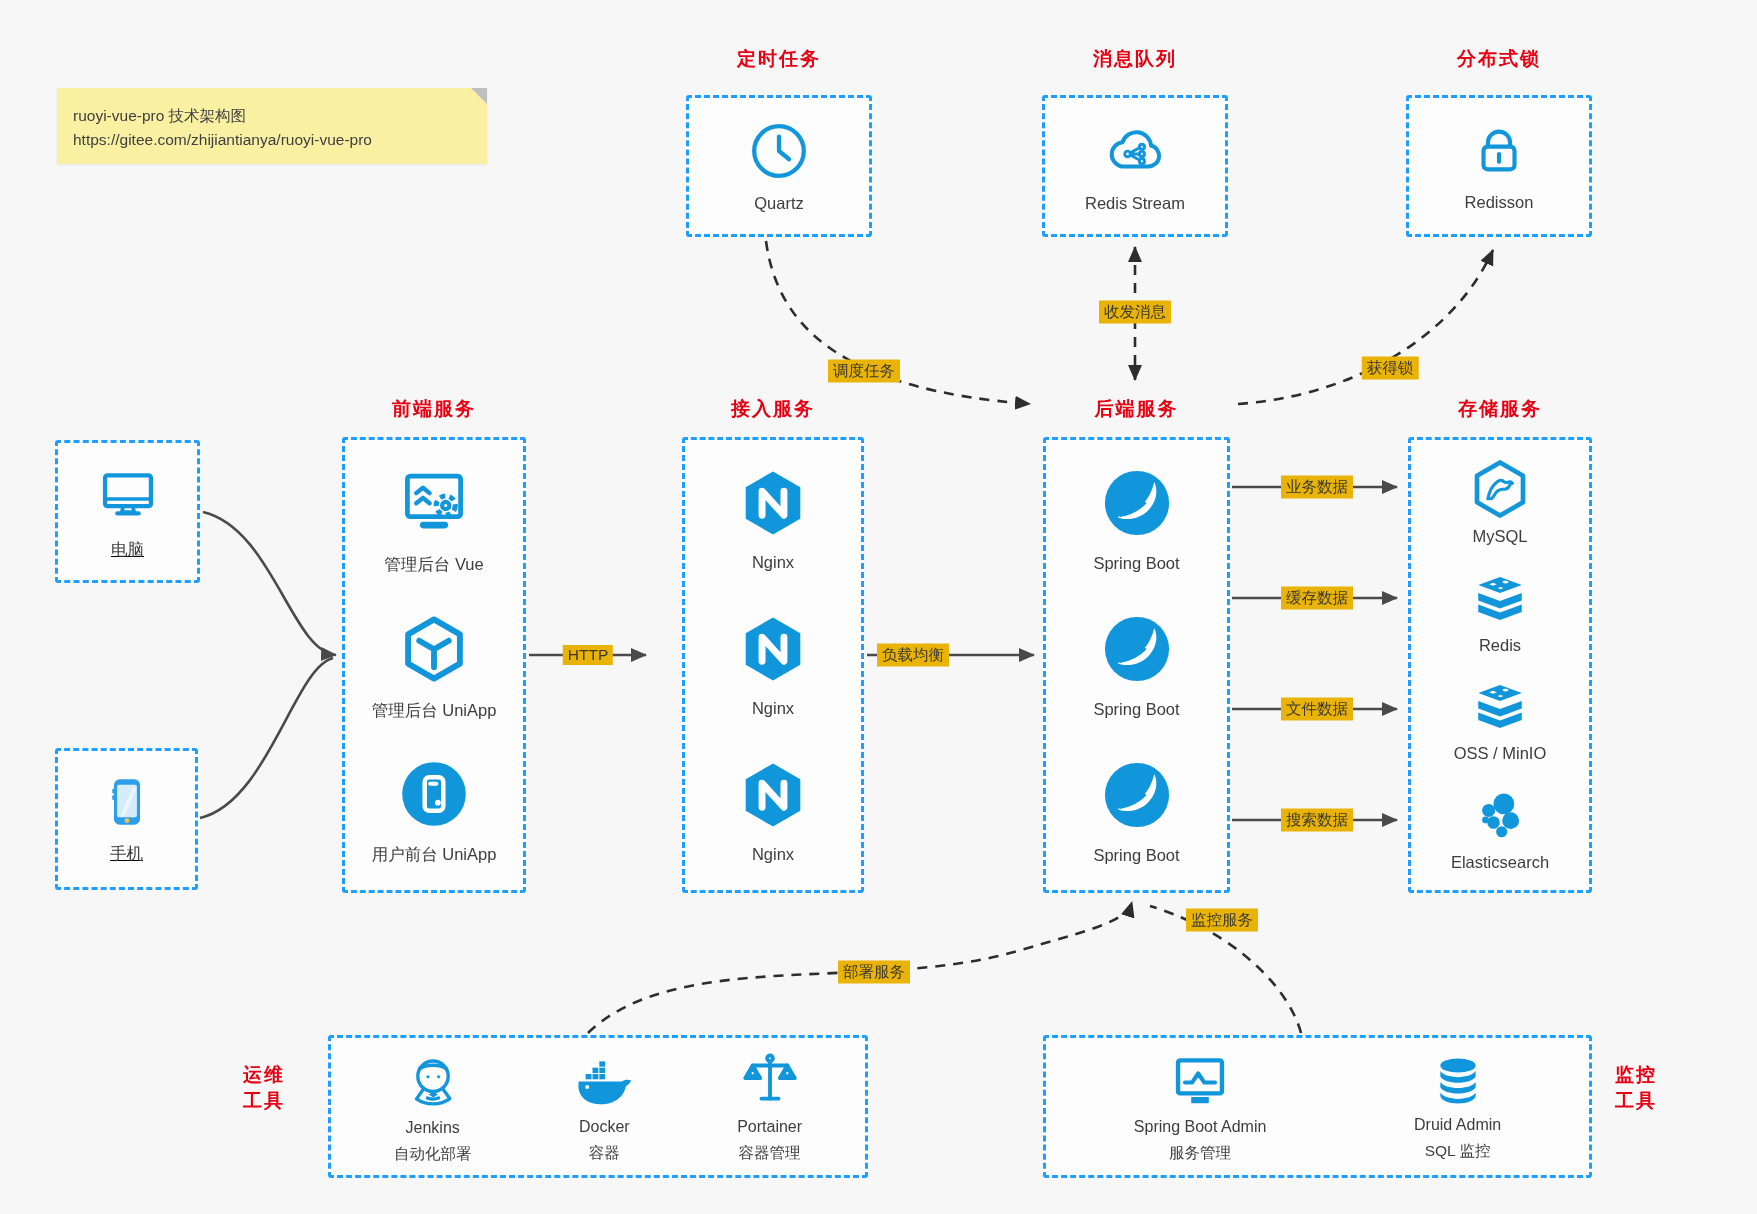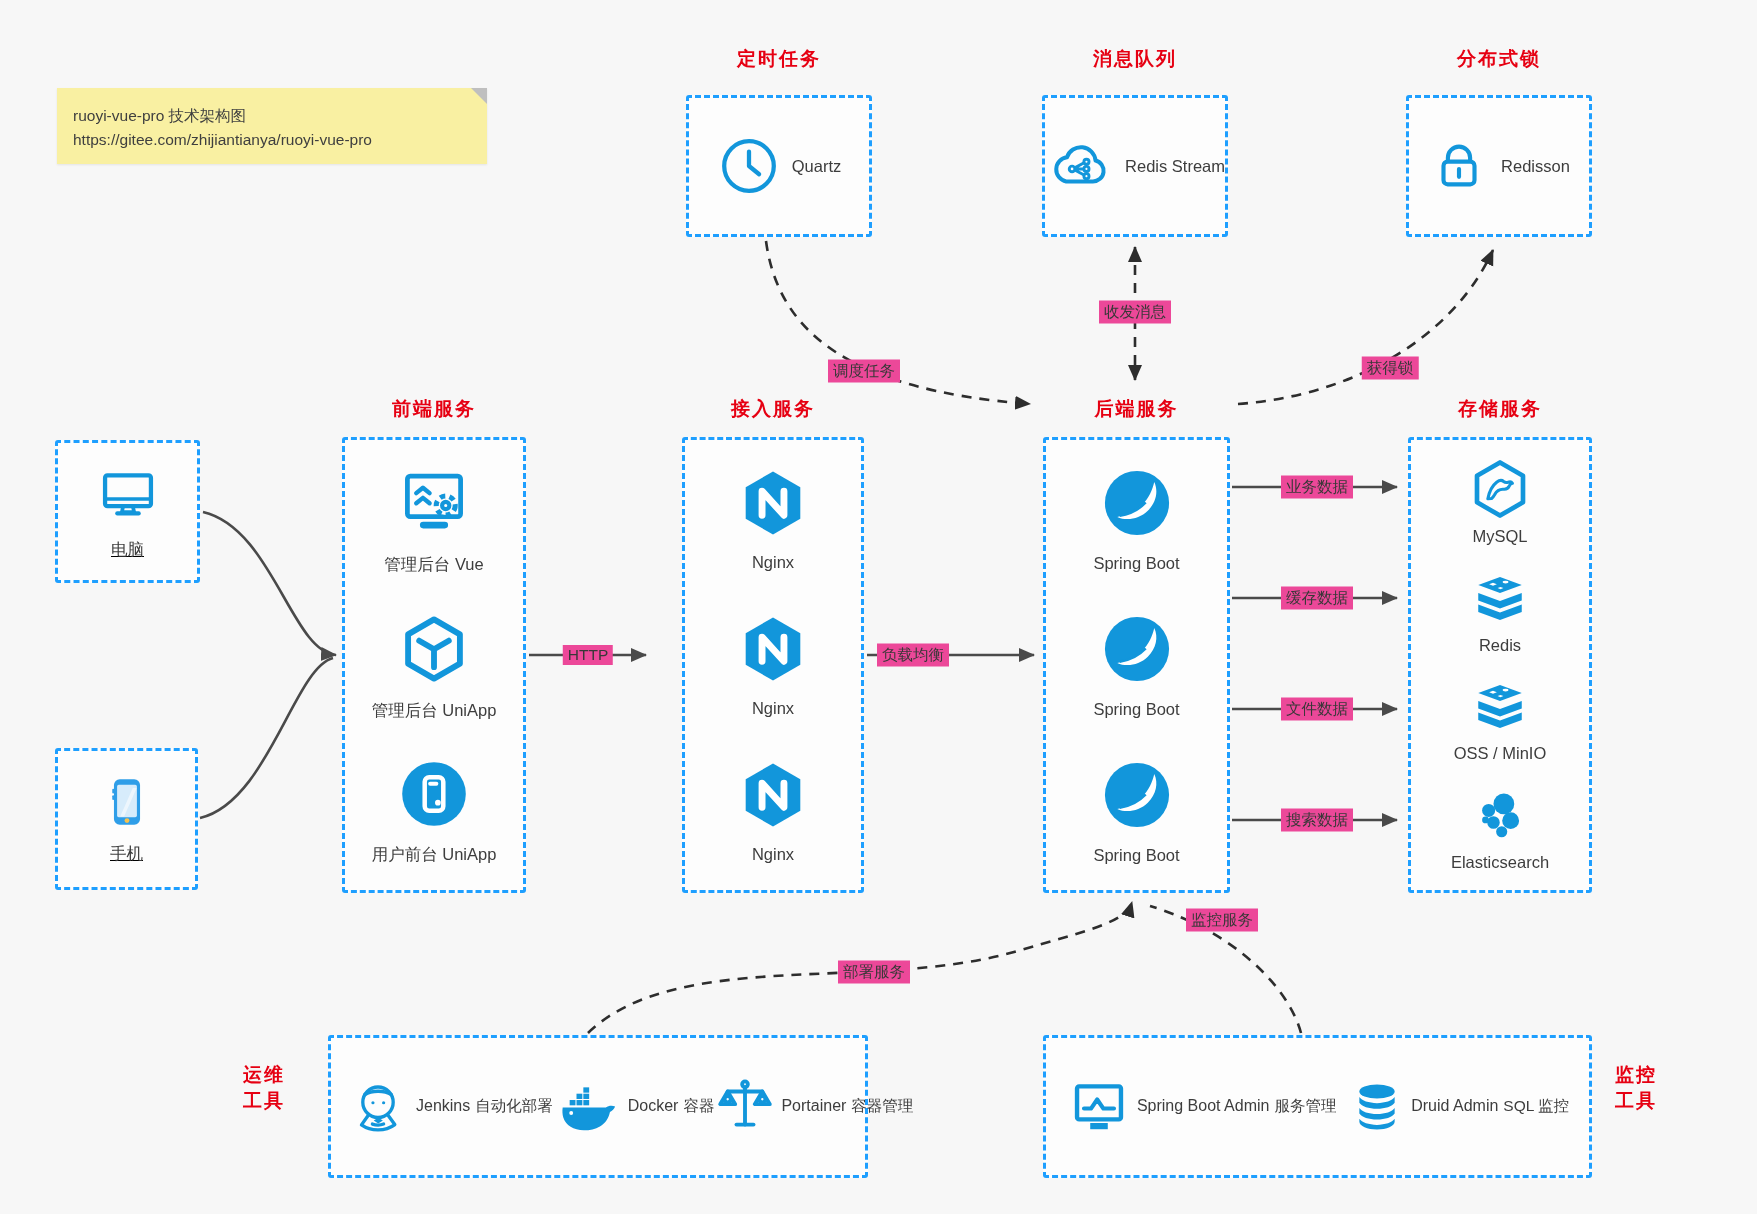--- a/index.html
+++ b/index.html
@@ -22,38 +22,38 @@
   .box{
     border:3px dashed #1e9fff;background:#fdfdfd;border-radius:3px;
     box-sizing:border-box;position:relative;z-index:2;
   }
   .group{position:absolute;display:flex;flex-direction:column;align-items:center;z-index:2;}
   .group-title{
     font-size:19px;font-weight:700;color:#e60012;line-height:26px;
     margin-bottom:15px;letter-spacing:2px;white-space:nowrap;
   }
   .group-title.topgap{margin-bottom:23px;}
-  .top-box{width:100%;height:142px;display:flex;flex-direction:row;align-items:center;justify-content:center;gap:11px;}
+  .top-box{width:100%;height:142px;display:flex;flex-direction:column;align-items:center;justify-content:center;gap:11px;}
   .col-box{width:100%;height:456px;display:flex;flex-direction:column;justify-content:space-around;padding:6px 0;}
   .client-box{position:absolute;display:flex;flex-direction:column;align-items:center;justify-content:center;gap:12px;z-index:2;text-decoration:underline;}
   .node{display:flex;flex-direction:column;align-items:center;gap:14px;}
   .node-s{gap:7px;}
   .node-label{font-size:16.5px;color:#3d3d3d;white-space:nowrap;}
   
   .bottom-box{position:absolute;display:flex;align-items:center;justify-content:space-around;padding:0 14px;z-index:2;}
-  .b-node{display:flex;flex-direction:row;align-items:center;gap:5px;}
+  .b-node{display:flex;flex-direction:column;align-items:center;gap:5px;}
   .b-label{font-size:16px;color:#3d3d3d;white-space:nowrap;line-height:1.3;}
   .b-sublabel{font-size:15.5px;color:#3d3d3d;white-space:nowrap;line-height:1.3;}
   .side-label{
     position:absolute;color:#e60012;font-weight:700;font-size:19px;line-height:26px;
     text-align:center;z-index:2;letter-spacing:2px;
   }
   
   .el{
-    position:absolute;transform:translate(-50%,-50%);background:#ec4899;
+    position:absolute;transform:translate(-50%,-50%);background:#eab308;
     padding:1px 5px;font-size:15.5px;color:#383838;z-index:3;white-space:nowrap;
   }
   .icn{display:block;}
   .defs{position:absolute;width:0;height:0;overflow:hidden;}
 </style>
 </head>
 <body>
 
 <svg class="defs" aria-hidden="true">
 <defs>

